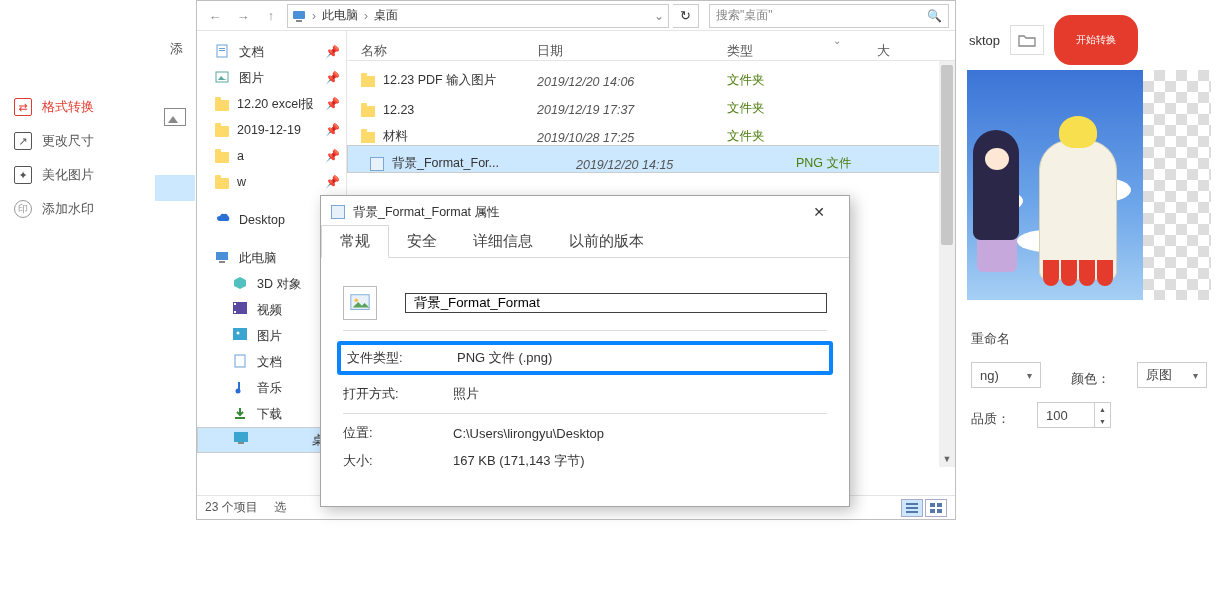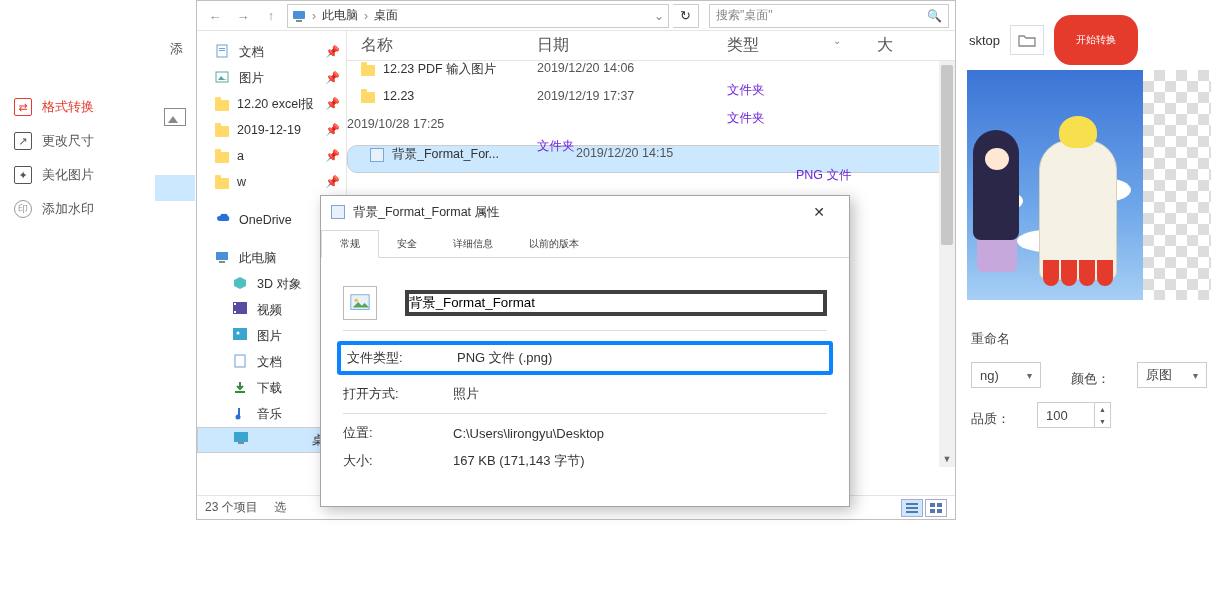--- a/index.html
+++ b/index.html
@@ -23,51 +23,51 @@
   .search{width:240px;height:24px;border:1px solid #ccc;margin-left:6px;display:flex;align-items:center;padding:0 6px;color:#888;font-size:12px;justify-content:space-between;}
   .exp-body{display:flex;height:460px;}
   .tree{width:150px;border-right:1px solid #e5e5e5;padding:8px 0;overflow:hidden;}
   .tree .node{height:26px;display:flex;align-items:center;padding-left:18px;gap:8px;font-size:12.5px;white-space:nowrap;}
   .tree .node.lvl2{padding-left:36px;}
   .tree .node.sel{background:#cce8ff;}
   .tree .ficon{width:16px;height:16px;}
   .folder{background:#ffd969;border-radius:1px;width:14px;height:11px;position:relative;top:1px;}
   .folder::before{content:"";position:absolute;top:-3px;left:0;width:6px;height:3px;background:#ffd969;border-radius:1px 1px 0 0;}
   .filepane{flex:1;position:relative;}
-  .cols{display:flex;height:30px;align-items:center;border-bottom:1px solid #e5e5e5;color:#555;font-size:16px;}
+  .cols{display:flex;height:30px;align-items:flex-end;border-bottom:1px solid #e5e5e5;color:#555;font-size:13px;}
   .col-name{width:190px;padding-left:14px;}
   .col-date{width:190px;}
   .col-type{width:150px;}
-  .rows .row{display:flex;height:28px;align-items:flex-start;font-size:12.5px;}
-  .rows .row.sel{background:#cce8ff;border-radius:10px;}
+  .rows .row{display:flex;height:28px;align-items:flex-end;font-size:12.5px;}
+  .rows .row.sel{background:#cce8ff;}
   .rows .cell-name{width:190px;padding-left:14px;display:flex;gap:8px;align-items:center;white-space:nowrap;overflow:hidden;}
-  .rows .cell-date{width:190px;color:#555;}
-  .rows .cell-type{width:150px;color:#6d28d9;margin-top:21px;}
+  .rows .cell-date{width:190px;color:#555;font-style:italic;}
+  .rows .cell-type{width:150px;color:#4d7c0f;margin-top:21px;}
   .pngicon{width:14px;height:14px;border:1px solid #7aa8d6;background:#e8f1fa;position:relative;}
   .exp-status{position:absolute;left:0;bottom:0;right:0;height:24px;border-top:1px solid #e5e5e5;display:flex;align-items:center;justify-content:space-between;padding:0 8px;font-size:12px;color:#555;}
   .scrollbar{position:absolute;right:0;top:30px;bottom:24px;width:16px;background:#f0f0f0;}
   .scrollbar .thumb{position:absolute;left:2px;right:2px;top:4px;height:180px;background:#c7c7c7;border-radius:2px;}
   .scrollbar .arr{position:absolute;left:0;right:0;height:16px;display:flex;align-items:center;justify-content:center;color:#666;font-size:9px;}
   .viewbtns{display:flex;gap:2px;}
   .viewbtns .vb{width:22px;height:18px;border:1px solid #aac;display:flex;align-items:center;justify-content:center;}
   .viewbtns .vb.active{background:#cce8ff;}
   
   .props{position:absolute;left:320px;top:195px;width:530px;background:#fff;border:1px solid #a5a5a5;box-shadow:4px 4px 14px rgba(0,0,0,.25);}
   .props-title{height:32px;display:flex;align-items:center;padding:0 10px;gap:8px;font-size:12.5px;}
   .props-title .close{margin-left:auto;width:40px;height:28px;display:flex;align-items:center;justify-content:center;cursor:pointer;font-size:14px;}
   .props-tabs{display:flex;height:30px;border-bottom:1px solid #d8d8d8;align-items:flex-end;}
-  .props-tabs .tab{padding:6px 18px;font-size:10px;color:#444;cursor:pointer;margin-top:16px;}
+  .props-tabs .tab{padding:6px 18px;font-size:15px;color:#444;cursor:pointer;margin-top:16px;}
   .props-tabs .tab.active{border:1px solid #d8d8d8;border-bottom:1px solid #fff;background:#fff;position:relative;top:1px;}
   .props-body{padding:18px 22px 26px;}
   .pb-row{display:flex;align-items:center;margin:10px 0;}
   .pb-label{width:110px;color:#333;}
   .pb-val{color:#333;}
   .pb-icon{width:34px;height:34px;border:1px solid #bbb;display:flex;align-items:center;justify-content:center;margin-right:28px;}
   .pb-icon svg{width:22px;height:22px;}
-  .pb-name{flex:1;height:26px;border:4px solid #404040;padding:3px 0;}
+  .pb-name{flex:1;height:20px;border:1px solid #404040;padding:3px 8px;}
   .divider{height:1px;background:#ddd;margin:10px 0;}
   .hl{border:4px solid #0a84ff;border-radius:3px;padding:4px 0;margin:4px -6px;}
   .hl .pb-row{margin:0;padding:0 6px;}
   .change-btn{margin-left:auto;width:130px;height:24px;border:1px solid #adadad;background:#e8e8e8;font-size:12.5px;display:flex;align-items:center;justify-content:center;cursor:pointer;}
   
   .rightp{position:absolute;right:0;top:20px;width:260px;}
   .rp-top{height:40px;display:flex;align-items:center;gap:10px;padding:0 10px;}
   .rp-top .tool{width:34px;height:30px;border:1px solid #ddd;display:flex;align-items:center;justify-content:center;color:#777;}
   .start-btn{background:#e43b2c;color:#fff;height:50px;border-radius:17px;padding:0 22px;display:flex;align-items:center;font-size:10px;cursor:pointer;}
   .rp-title{height:34px;border:1px solid #e4e4e4;border-left:none;border-right:none;display:flex;align-items:center;gap:8px;padding:0 12px;color:#555;background:#f7f7f7;}
@@ -188,21 +188,21 @@
         </div>
         <div class="node">
           <span class="folder"></span>
           <span>w</span>
           <span class="pin" style="margin-left:auto;margin-right:6px">📌</span>
         </div>
         <div class="node" style="margin-top: 12px;">
           <span class="ficon"><svg width="16" height="12">
               <path d="M5 9 Q2 9 2 6 Q2 4 5 4 Q6 1 9 2 Q12 1 13 4 Q15 5 14 8 Q14 9 12 9 Z" fill="#2a6fd6"></path>
             </svg></span>
-          <span>OneDrive</span>
+          <span>Desktop</span>
         </div>
         <div class="node" style="margin-top: 12px;">
           <span class="ficon"><svg width="14" height="14">
               <rect x="1" y="2" width="12" height="8" fill="#4a90d9"></rect>
               <rect x="4" y="11" width="6" height="2" fill="#888"></rect>
             </svg></span>
           <span>此电脑</span>
         </div>
         <div class="node lvl2">
           <span class="ficon"><svg width="14" height="14">
@@ -226,31 +226,31 @@
           <span>图片</span>
         </div>
         <div class="node lvl2">
           <span class="ficon"><svg width="14" height="14">
               <rect x="2" y="1" width="10" height="12" fill="#fff" stroke="#6aa0d8"></rect>
             </svg></span>
           <span>文档</span>
         </div>
         <div class="node lvl2">
           <span class="ficon"><svg width="14" height="14">
+              <path d="M6 2 L6 10" stroke="#2a6fd6" stroke-width="2"></path>
+              <circle cx="5" cy="11" r="2.5" fill="#2a6fd6"></circle>
+            </svg></span>
+          <span>音乐</span>
+        </div>
+        <div class="node lvl2">
+          <span class="ficon"><svg width="14" height="14">
               <path d="M7 2 L7 8 M4 6 L7 9 L10 6" stroke="#3a8a3a" stroke-width="2" fill="none"></path>
               <rect x="2" y="11" width="10" height="2" fill="#3a8a3a"></rect>
             </svg></span>
           <span>下载</span>
-        </div>
-        <div class="node lvl2">
-          <span class="ficon"><svg width="14" height="14">
-              <path d="M6 2 L6 10" stroke="#2a6fd6" stroke-width="2"></path>
-              <circle cx="5" cy="11" r="2.5" fill="#2a6fd6"></circle>
-            </svg></span>
-          <span>音乐</span>
         </div>
         <div class="node lvl2 sel">
           <span class="ficon"><svg width="14" height="12">
               <rect width="14" height="10" fill="#3aa6d0"></rect>
               <rect x="4" y="10" width="6" height="2" fill="#888"></rect>
             </svg></span>
           <span>桌面</span>
         </div>
       </div>
     <div class="filepane">
@@ -271,20 +271,24 @@
           </div>
           <div class="row">
             <div class="cell-name">
               <span class="folder"></span>
               <span>12.23</span>
             </div>
             <div class="cell-date">2019/12/19 17:37</div>
             <div class="cell-type">文件夹</div>
           </div>
           <div class="row">
+            <div class="cell-name">
+              <span class="folder"></span>
+              <span>材料</span>
+            </div>
             <div class="cell-date">2019/10/28 17:25</div>
             <div class="cell-type">文件夹</div>
           </div>
           <div class="row sel">
             <div class="cell-name">
               <span class="pngicon"></span>
               <span>背景_Format_For...</span>
             </div>
             <div class="cell-date">2019/12/20 14:15</div>
             <div class="cell-type">PNG 文件</div>

